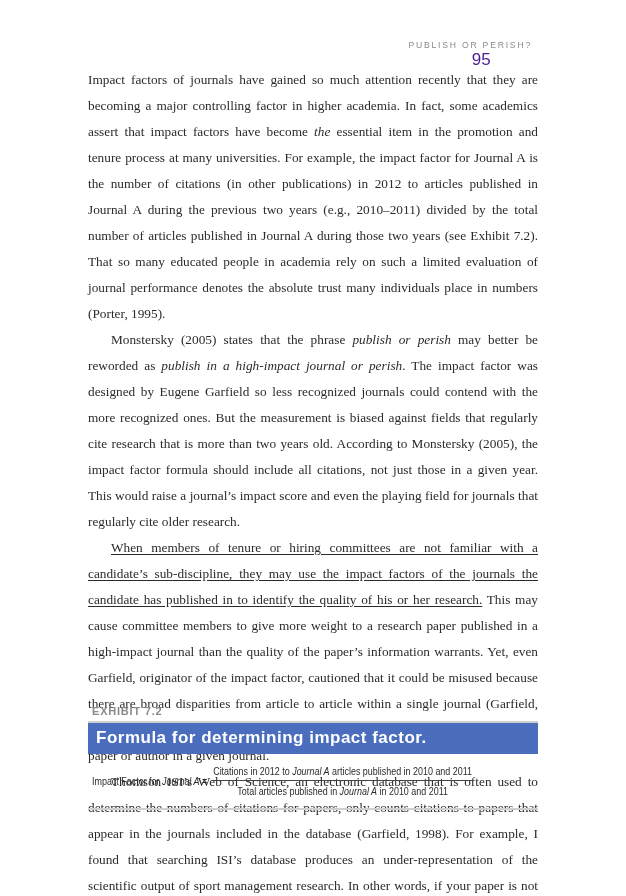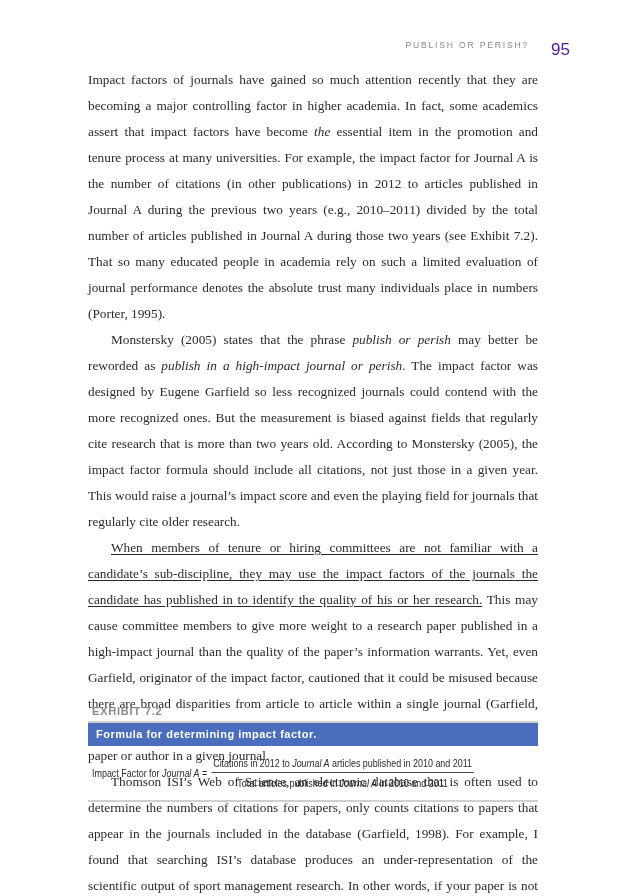--- a/index.html
+++ b/index.html
@@ -1,19 +1,19 @@
 <!DOCTYPE html>
 <html><head>
   <meta charset="utf-8">
   <style>
     html, body { margin: 0; padding: 0; background: #ffffff; }
     body { width: 626px; height: 896px; position: relative; overflow: hidden; }
     .running-head {
-      position: absolute; top: 40px; right: 56px;
-      display: flex; align-items: flex-start;
+      position: absolute; top: 40px; right: 72px;
+      display: flex; align-items: center; flex-direction: column;
     }
     .rh-title {
       font-family: "Liberation Sans", sans-serif;
       font-size: 8.6px; letter-spacing: 1.8px; color: #8a8a8a;
       margin-right: 22px;
     }
     .rh-page {
       font-family: "Liberation Sans", sans-serif;
       font-size: 17px; color: #4c1d95;
     }
@@ -36,21 +36,21 @@
     .exhibit { position: absolute; left: 88px; top: 705px; width: 450px; }
     .exhibit-label {
       font-family: "Liberation Sans", sans-serif; font-weight: bold;
       font-size: 11px; letter-spacing: 0.8px; color: #8a8a8a;
       margin-left: 4px; margin-bottom: 4px;
     }
     .exhibit-rule-top { height: 2px; background: #cfcfcf; }
     .exhibit-caption-bar {
       background: #4a6ebd; color: #ffffff;
       font-family: "Liberation Sans", sans-serif; font-weight: bold;
-      font-size: 11px; letter-spacing: 0.5px;
+      font-size: 17px; letter-spacing: 0.5px;
       padding: 5px 8px 6px 8px;
     }
     .formula {
       display: flex; align-items: center; margin-top: 12px; margin-left: 4px;
       font-family: "Liberation Sans", sans-serif; font-size: 10.4px; color: #2b2b2b;
       transform: scaleX(0.86); transform-origin: left center; width: 500px;
     }
     .formula .lhs { white-space: nowrap; margin-right: 5px; }
     .fraction { display: inline-flex; flex-direction: column; align-items: center; }
     .numerator { padding: 0 2px 3px 2px; border-bottom: 1px solid #444; white-space: nowrap; }

